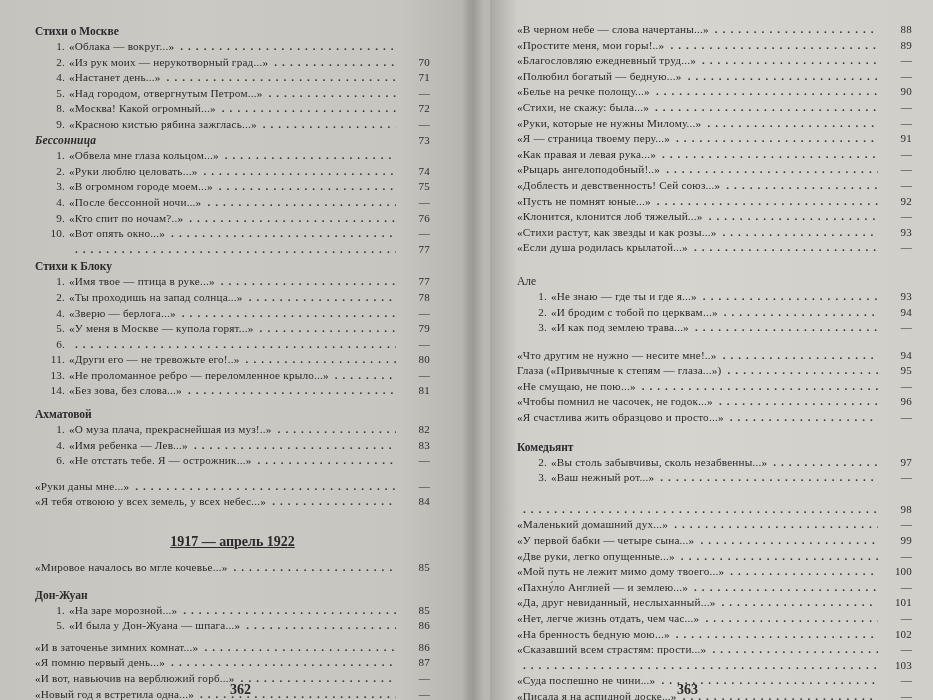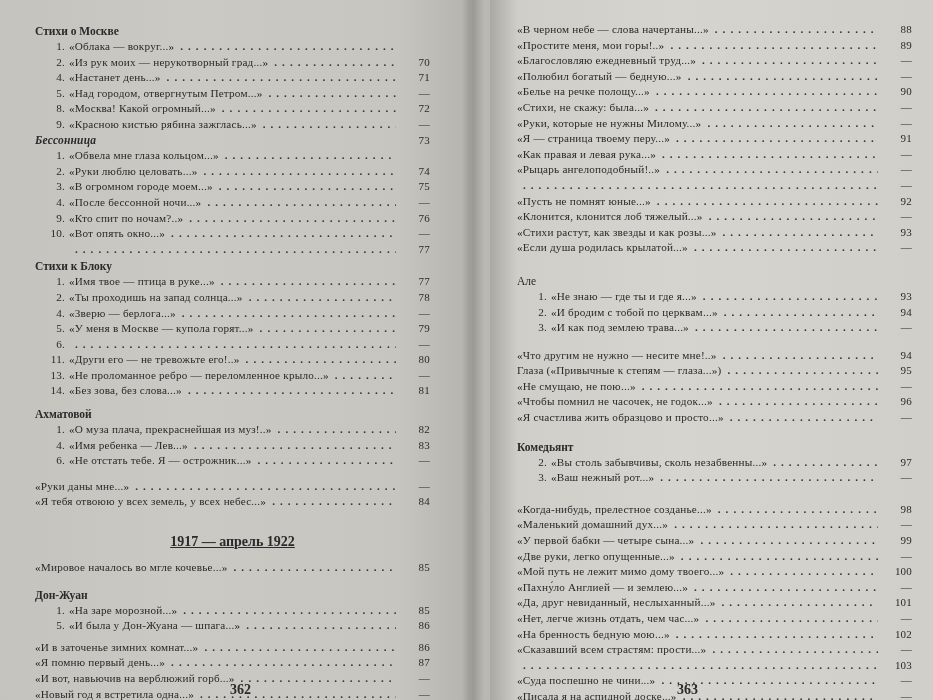--- a/index.html
+++ b/index.html
@@ -335,20 +335,21 @@
           <span class="text">«Как правая и левая рука...»</span>
           <span class="dots">...............................................</span>
           <span class="pg">—</span>
         </div>
       <div class="entry">
           <span class="text">«Рыцарь ангелоподобный!..»</span>
           <span class="dots">...............................................</span>
           <span class="pg">—</span>
         </div>
       <div class="entry">
+          <span class="text">«Доблесть и девственность! Сей союз...»</span>
           <span class="dots">...............................................</span>
           <span class="pg">—</span>
         </div>
       <div class="entry">
           <span class="text">«Пусть не помнят юные...»</span>
           <span class="dots">...............................................</span>
           <span class="pg">92</span>
         </div>
       <div class="entry">
           <span class="text">«Клонится, клонится лоб тяжелый...»</span>
@@ -426,21 +427,20 @@
         </div>
       <div class="entry indent">
           <span class="num">3.</span>
           <span class="text">«Ваш нежный рот...»</span>
           <span class="dots">...............................................</span>
           <span class="pg">—</span>
         </div>
 
       <div class="gap big"></div>
       <div class="entry">
-          <span class="text">«Когда-нибудь, прелестное созданье...»</span>
           <span class="dots">...............................................</span>
           <span class="pg">98</span>
         </div>
       <div class="entry">
           <span class="text">«Маленький домашний дух...»</span>
           <span class="dots">...............................................</span>
           <span class="pg">—</span>
         </div>
       <div class="entry">
           <span class="text">«У первой бабки — четыре сына...»</span>

